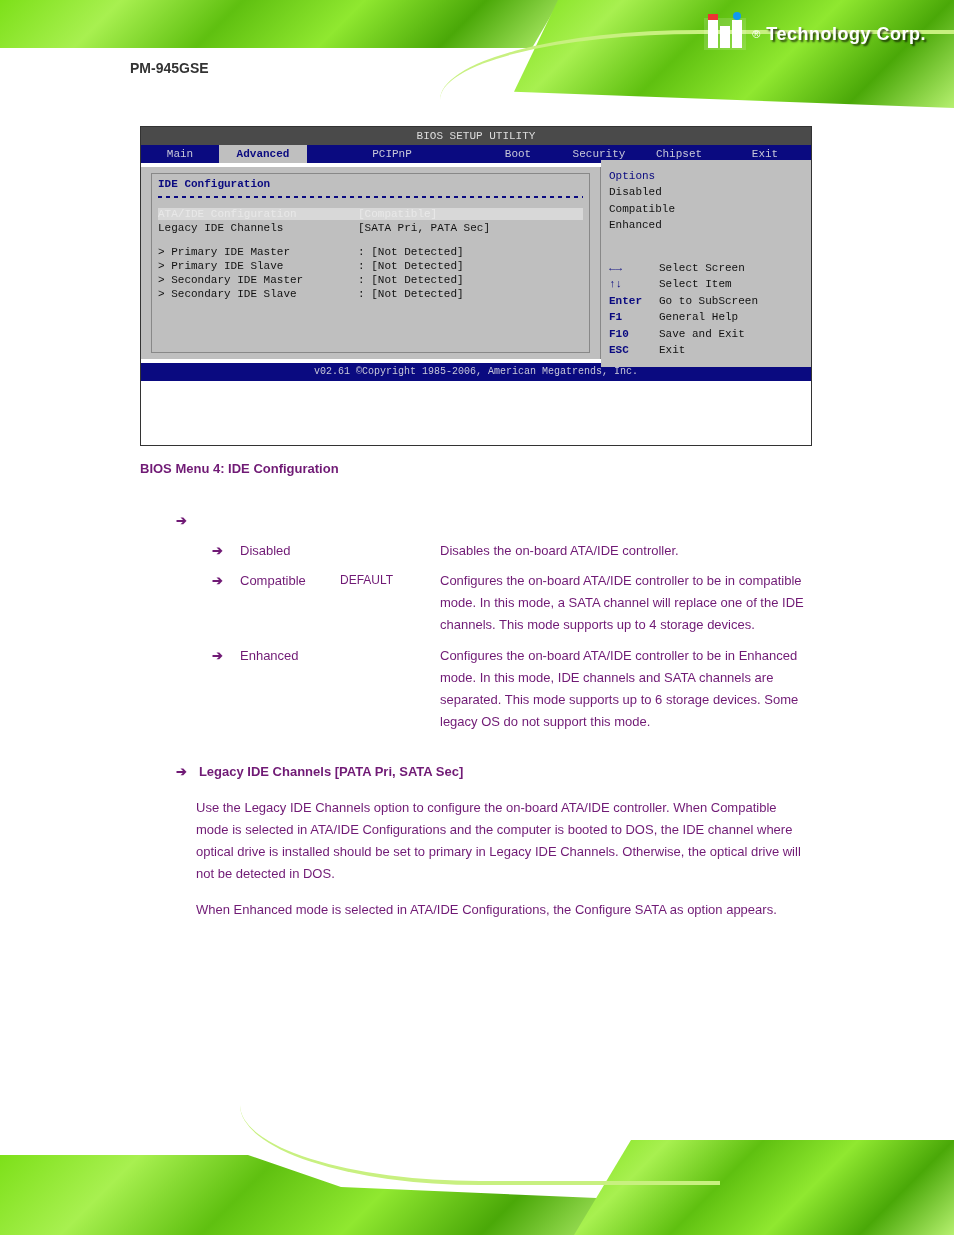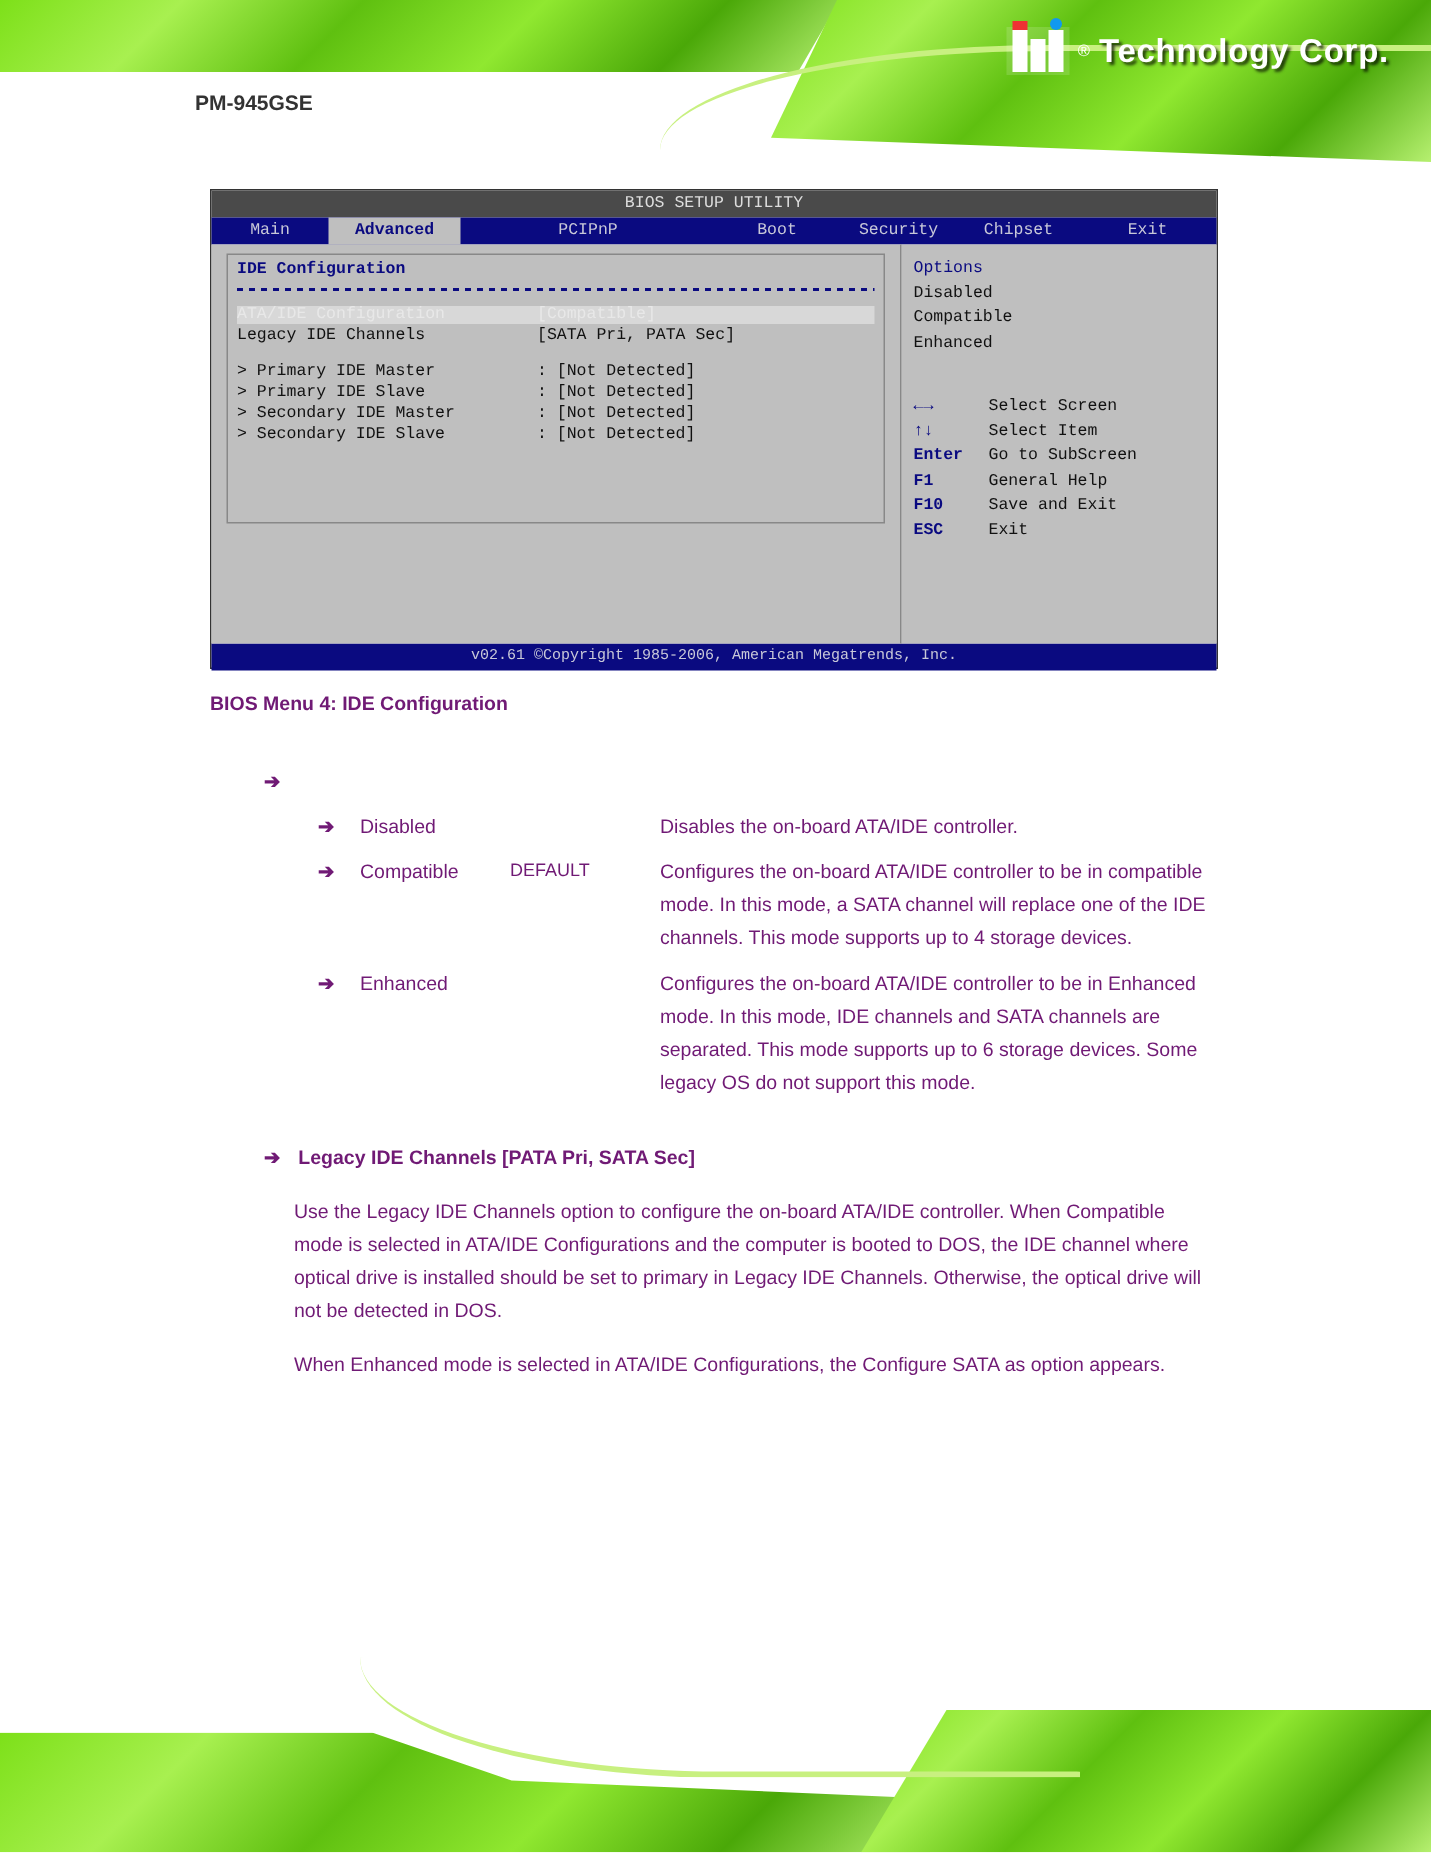--- a/index.html
+++ b/index.html
@@ -45,21 +45,21 @@
     display: flex; align-items: flex-end; gap: 2px;
     background: rgba(255,255,255,0.15); padding: 2px 4px;
   }
   .logo-bar { width: 10px; background: #fff; }
   .logo-bar.b1 { height: 28px; background: #fff; position:relative; }
   .logo-bar.b1::before { content:""; position:absolute; top:-6px; left:0; width:10px; height:6px; background:#e33; }
   .logo-bar.b2 { height: 22px; }
   .logo-bar.b3 { height: 28px; position:relative; }
   .logo-bar.b3::before { content:""; position:absolute; top:-8px; left:1px; width:8px; height:8px; background:#19e; border-radius:50%; }
   .logo-text {
-    color: #fff; font-weight: 900; font-size: 22px;
+    color: #fff; font-weight: 900; font-size: 18px;
     text-shadow: 2px 2px 2px rgba(0,0,0,.7);
     letter-spacing: .5px;
   }
   .logo-r { font-size: 11px; color:#fff; }
 
   .doc-title {
     position: absolute; top: 60px; left: 130px;
     font-size: 14px; font-weight: bold; color: #333;
   }
 
@@ -75,21 +75,21 @@
   .bios-tabs {
     display: flex; background: #0a0a80; color: #c8c8d8; height: 18px; line-height: 18px;
   }
   .bios-tab { padding: 0 8px; text-align: center; }
   .bios-tab.t1 { width: 78px; }
   .bios-tab.t2 { width: 88px; background: #bfbfbf; color: #0a0a80; font-weight: bold; }
   .bios-tab.t3 { width: 170px; }
   .bios-tab.t4 { width: 82px; }
   .bios-tab.t5 { width: 80px; }
   .bios-tab.t6 { flex: 1; }
-  .bios-body { display: flex; height: 266px; }
+  .bios-body { display: flex; height: 200px; align-items: center; }
   .bios-left {
     flex: 1; background: #bfbfbf; color: #0a0a80;
     padding: 6px 10px; position: relative;
     border-right: 1px solid #888;
   }
   .bios-left-inner {
     border: 1px solid #888; height: 180px; padding: 4px 6px; margin-top: 0;
   }
   .bios-heading { color: #0a0a80; font-weight: bold; }
   .bios-row { display:flex; margin-top: 2px; }

